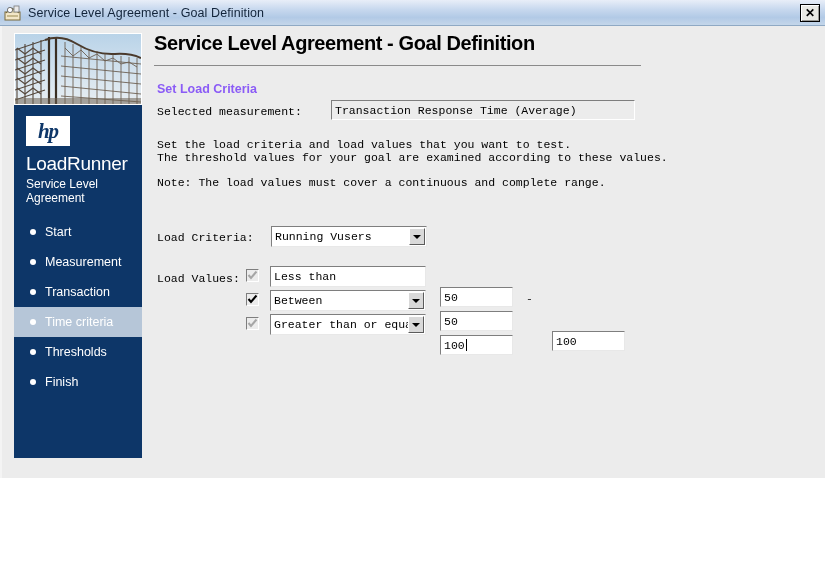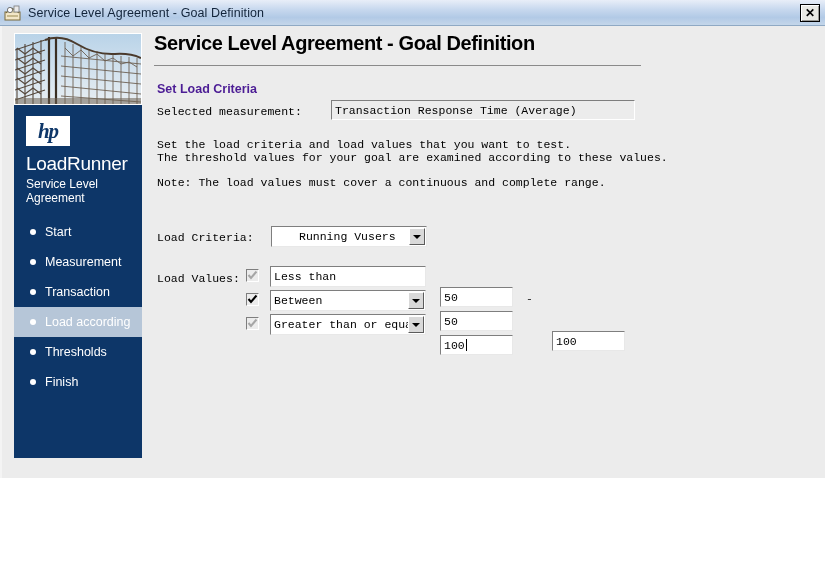--- a/index.html
+++ b/index.html
@@ -187,21 +187,21 @@
     left: 0; top: 39px;
     width: 487px;
     height: 0;
     border-top: 1px solid #8a8a8a;
   }
   .section-title {
     position: absolute;
     left: 3px; top: 56px;
     font-size: 12.5px;
     font-weight: bold;
-    color: #4c1d95;
+    color: #8b5cf6;
   }
 
   .mono {
     font-family: "Liberation Mono", monospace;
     font-size: 11.5px;
     color: #000000;
   }
 
   .lbl-selected {
     position: absolute;
@@ -241,21 +241,20 @@
   .lbl-criteria {
     position: absolute;
     left: 3px; top: 205px;
     white-space: nowrap;
   }
   .combo-criteria {
     position: absolute;
     left: 117px; top: 200px;
     width: 156px;
     height: 21px;
-    padding-left: 24px;
   }
 
   .lbl-values {
     position: absolute;
     left: 3px; top: 246px;
     white-space: nowrap;
     font-family: Liberation Mono, monospace;
   }
 
   .rows {
@@ -484,21 +483,21 @@
           <div class="nav-item">
             <span class="nav-bullet"></span>
             <span class="nav-label">Measurement</span>
           </div>
           <div class="nav-item">
             <span class="nav-bullet"></span>
             <span class="nav-label">Transaction</span>
           </div>
           <div class="nav-item active">
             <span class="nav-bullet"></span>
-            <span class="nav-label">Load according</span>
+            <span class="nav-label">Time criteria</span>
           </div>
           <div class="nav-item">
             <span class="nav-bullet"></span>
             <span class="nav-label">Thresholds</span>
           </div>
           <div class="nav-item">
             <span class="nav-bullet"></span>
             <span class="nav-label">Finish</span>
           </div>
         </div>

